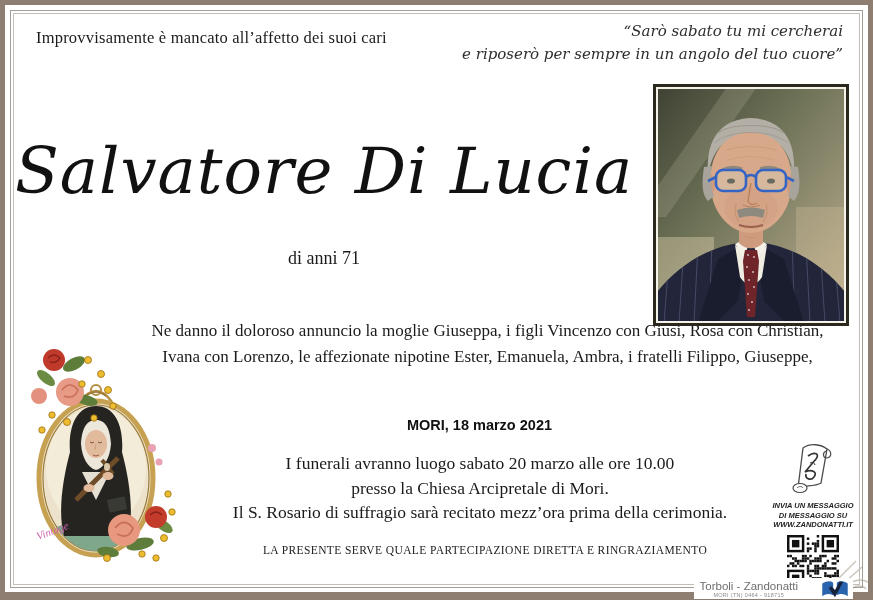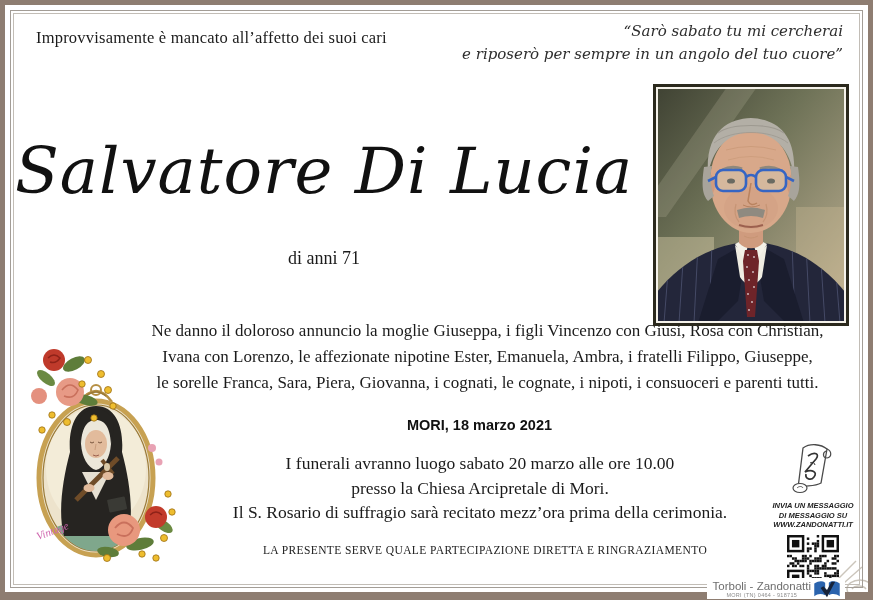--- a/index.html
+++ b/index.html
@@ -35,22 +35,22 @@
          background:#2b291d;padding:3px;box-sizing:border-box;z-index:2;}
   .photo svg{display:block;}
   
   .holycard{position:absolute;left:12px;top:330px;width:168px;height:234px;z-index:1;}
   
   .condolence{position:absolute;left:762px;width:102px;top:441px;text-align:center;z-index:6;}
   .condolence .msg{font-family:"Liberation Sans", sans-serif;font-weight:bold;font-style:italic;
                    font-size:7.5px;line-height:9.5px;color:#222;margin-top:2px;}
   .condolence .qr{margin:5px auto 0;width:52px;height:52px;}
   
-  .agency{position:absolute;right:28px;bottom:1px;z-index:8;background:#fff;
-          padding:1px 4px 0 6px;display:flex;align-items:center;gap:2px;}
+  .agency{position:absolute;right:20px;bottom:1px;z-index:8;background:#fff;
+          padding:1px 4px 0 6px;display:flex;align-items:center;gap:23px;}
   .agency .txt{text-align:center;font-family:"Liberation Sans", sans-serif;color:#6e6e6e;}
   .agency .agname{font-size:11.5px;line-height:12px;}
   .agency .agdetails{font-size:5.5px;line-height:6px;color:#8b8b8b;letter-spacing:.3px;}
   .corner-sketch{position:absolute;right:3px;bottom:3px;z-index:6;opacity:.85;}
 </style>
 </head>
 <body>
 
 <div class="outer-band"></div>
 <div class="rule1"></div>
@@ -148,21 +148,20 @@
     <path d="M81,123 Q95,118 109,123 L107,131 Q95,127 83,131 Z" fill="#8f8a80"></path>
     <path d="M83,138 Q95,142 107,138" stroke="#9c604e" stroke-width="2" fill="none"></path>
     <path d="M88,149 Q95,153 102,149" stroke="#c08f6d" stroke-width="1" fill="none" opacity="0.6"></path>
     <rect x="1" y="1" width="188" height="234" fill="none" stroke="#f5f2ea" stroke-width="2"></rect>
   </svg>
 </div>
 
 <div class="announce">
   <div>Ne danno il doloroso annuncio la moglie Giuseppa, i figli Vincenzo con Giusi, Rosa con Christian,</div>
   <div>Ivana con Lorenzo, le affezionate nipotine Ester, Emanuela, Ambra, i fratelli Filippo, Giuseppe,</div>
-  <div>le sorelle Franca, Sara, Piera, Giovanna, i cognati, le cognate, i nipoti, i consuoceri e parenti tutti.</div>
 </div>
 
 <div class="placedate">MORI, 18 marzo 2021</div>
 
 <div class="funeral">
   <div>I funerali avranno luogo sabato 20 marzo alle ore 10.00</div>
   <div>presso la Chiesa Arcipretale di Mori.</div>
   <div>Il S. Rosario di suffragio sarà recitato mezz’ora prima della cerimonia.</div>
 </div>
 

